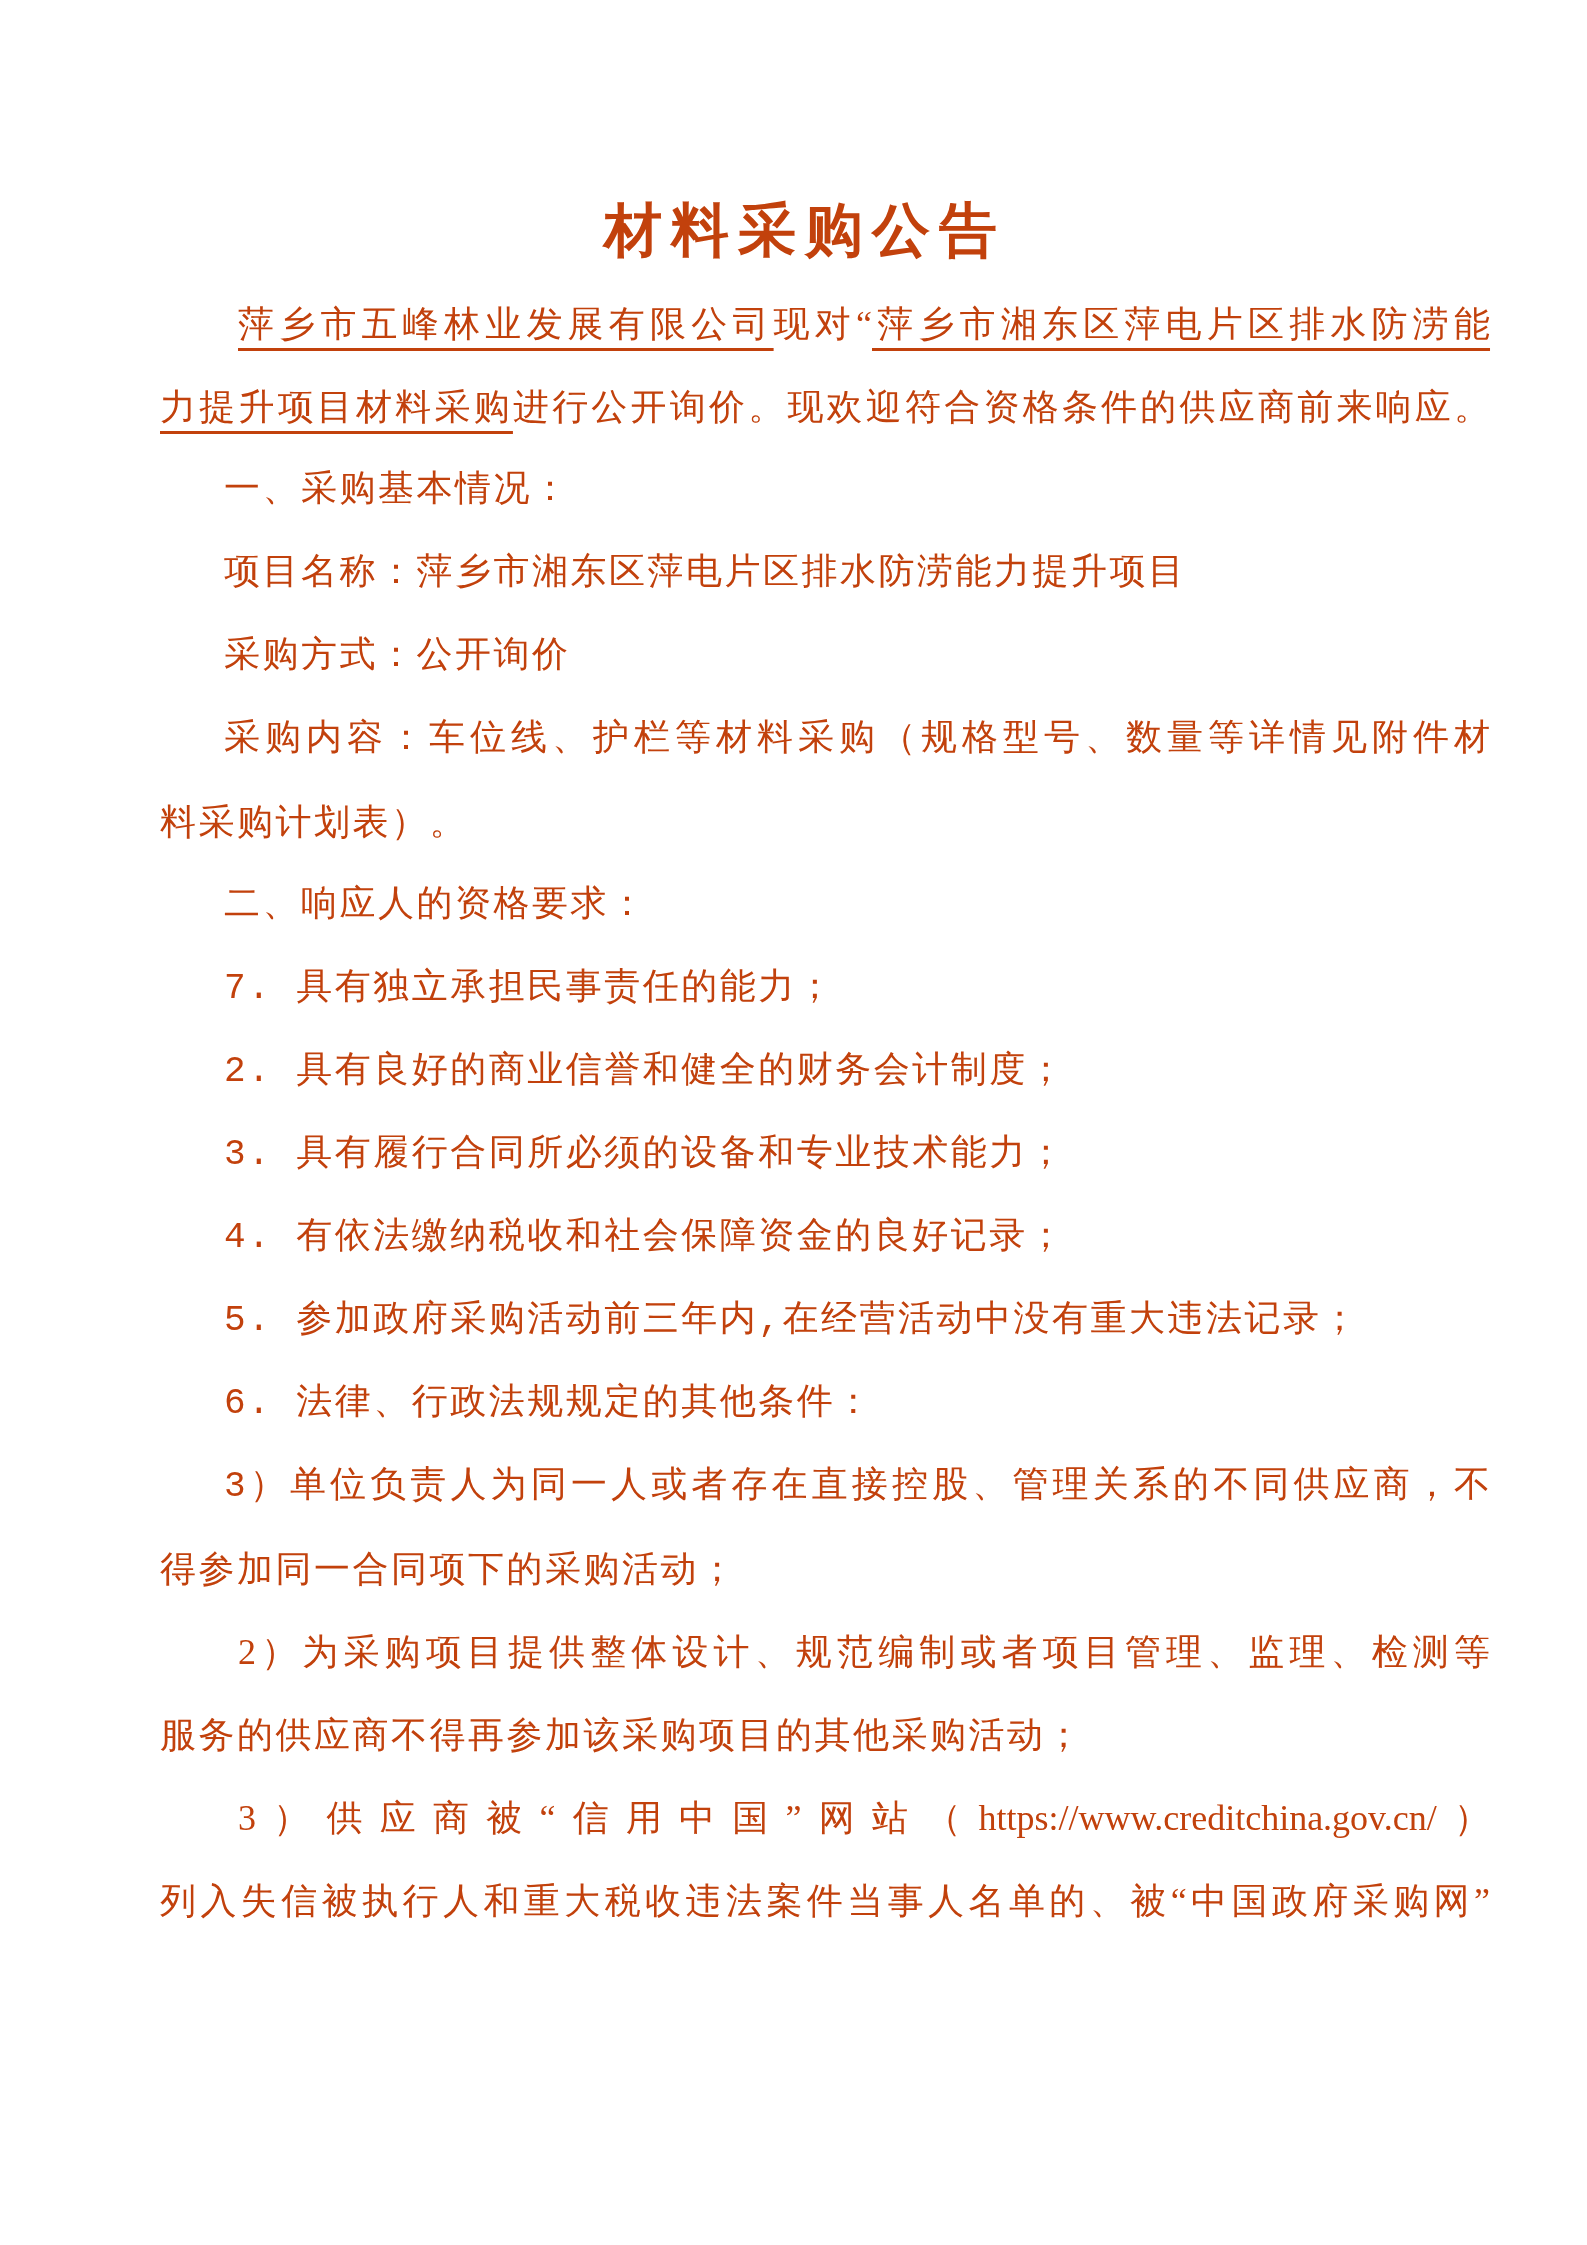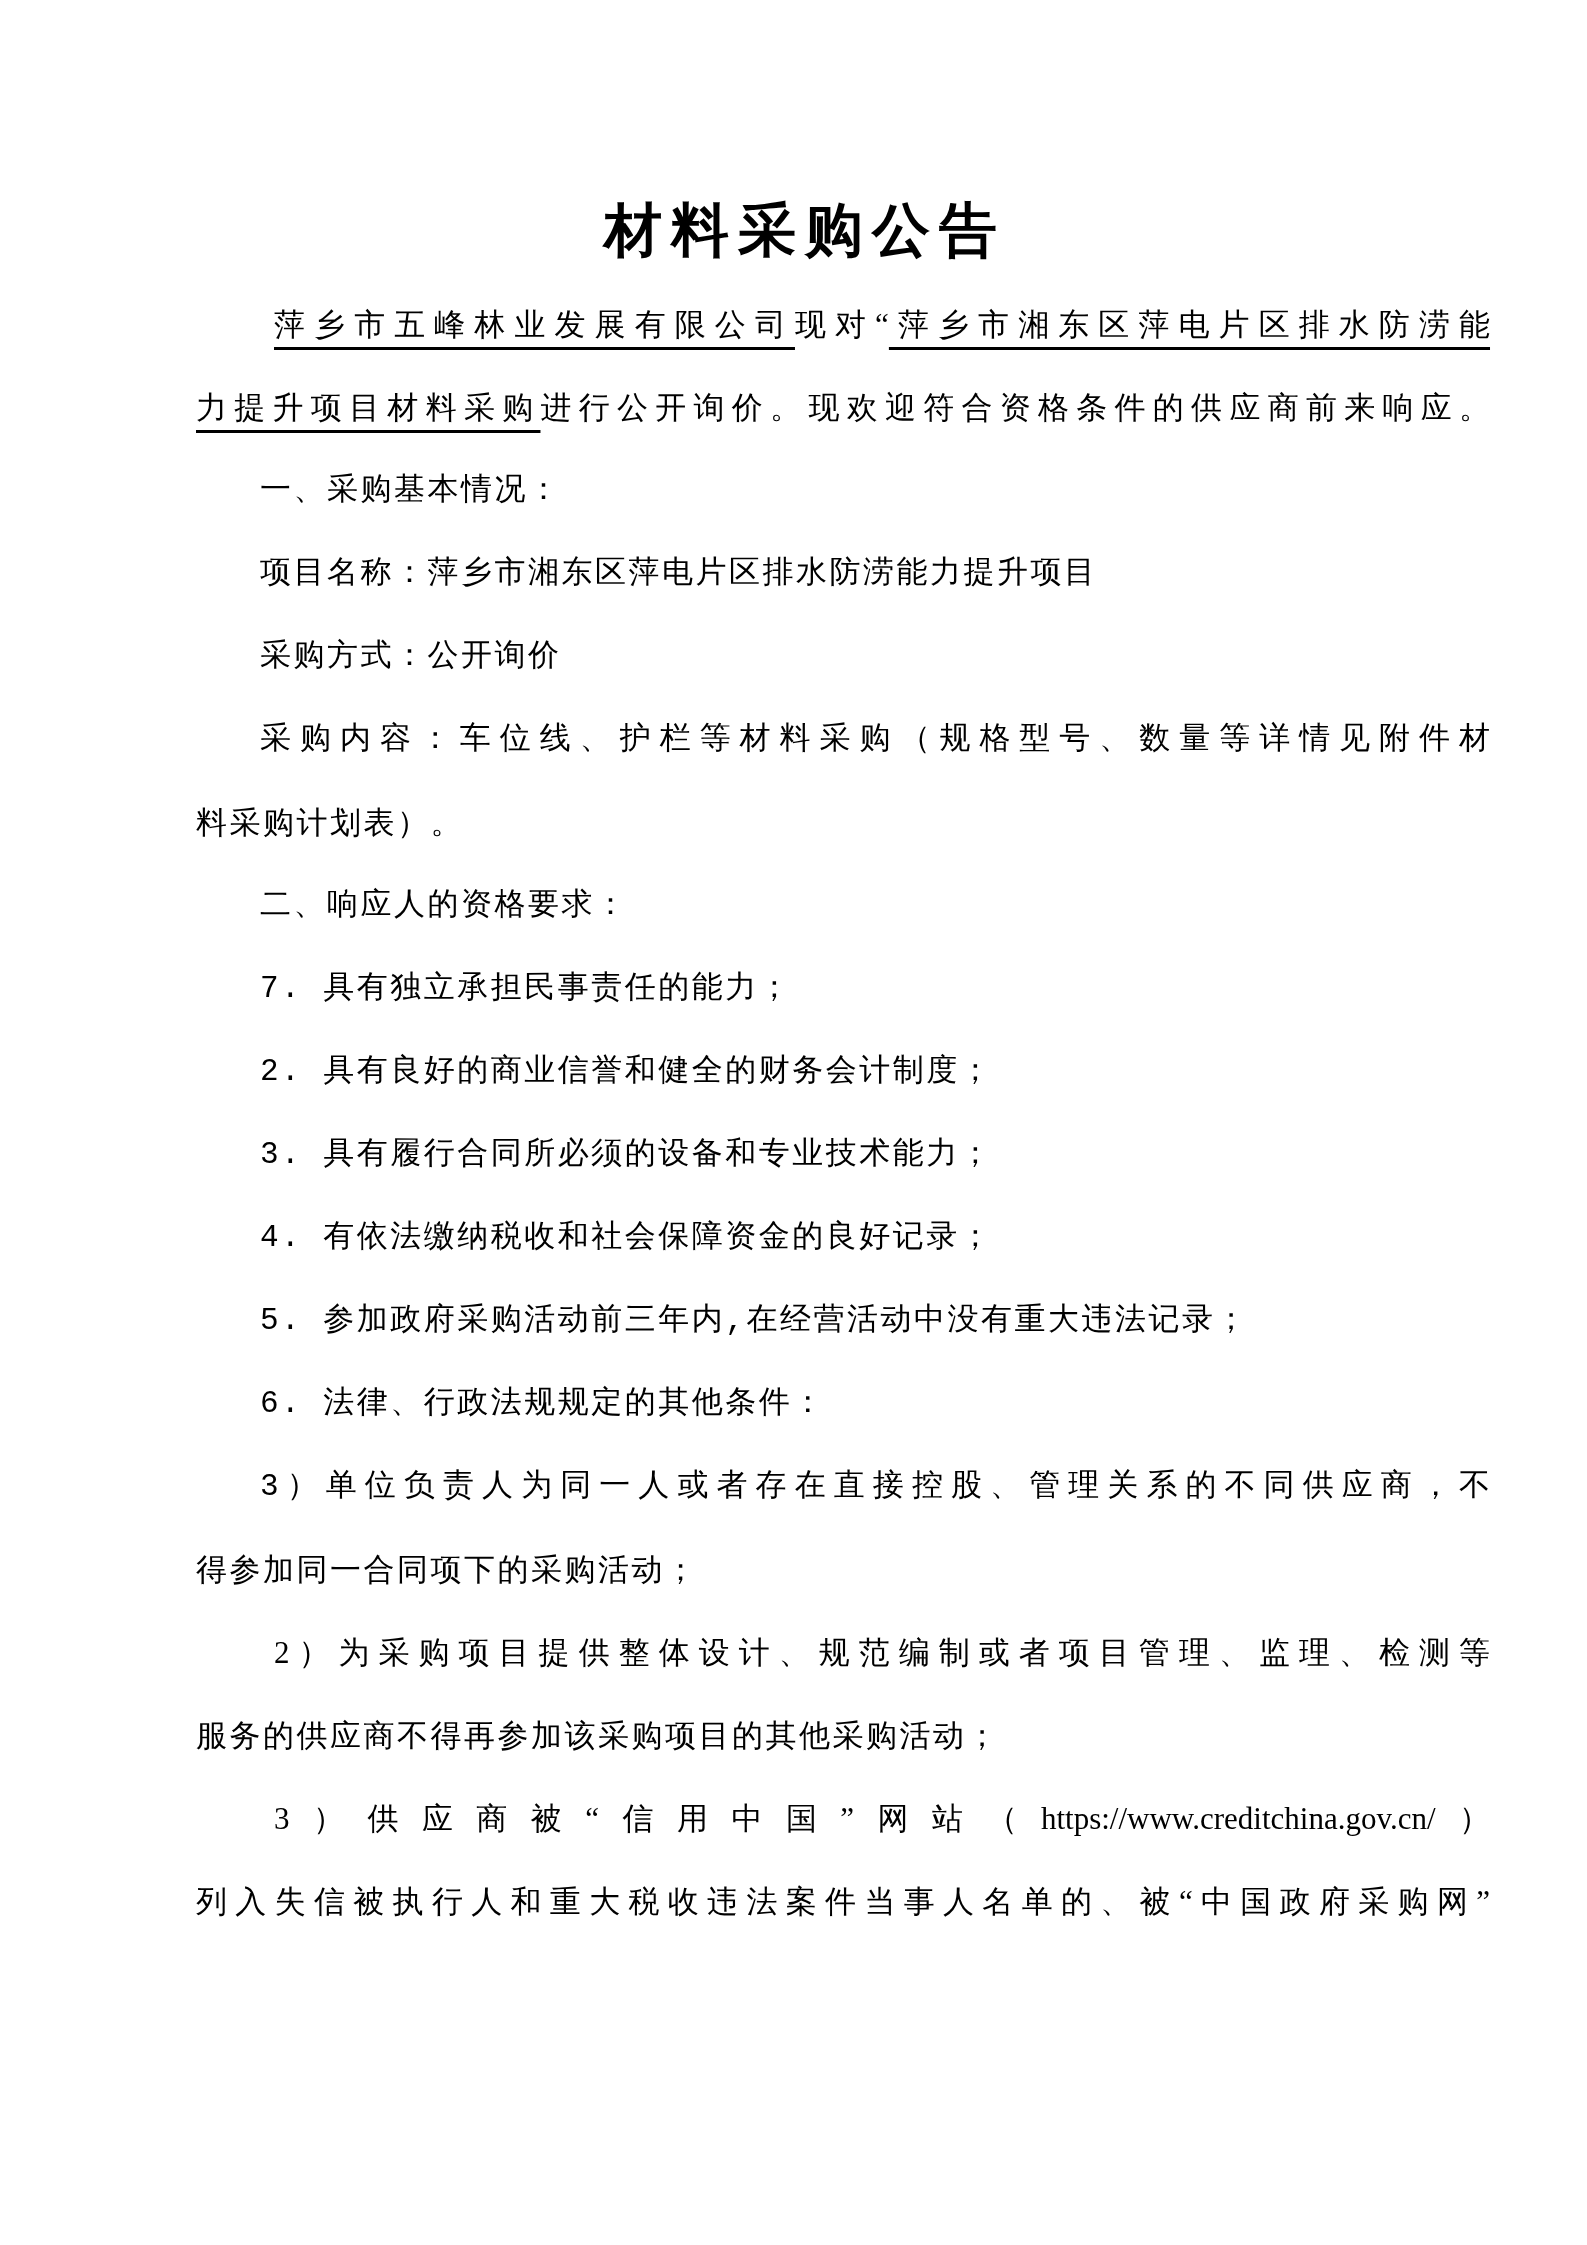--- a/index.html
+++ b/index.html
@@ -5,42 +5,41 @@
   html, body {
     margin: 0;
     padding: 0;
     background: #ffffff;
   }
   .page {
     position: relative;
     width: 1587px;
     height: 2245px;
     background: #ffffff;
-    color: #000000;
+    color: #c2410c;
     box-sizing: border-box;
     padding: 176px 97px 0 160px;
     font-family: "Liberation Serif", serif;
     overflow: hidden;
   }
   .doc-title {
     font-family: "Liberation Sans", sans-serif;
     font-weight: bold;
     font-size: 58px;
     line-height: 107px;
     letter-spacing: 9px;
     text-align: center;
     margin-left: -40px; 
     white-space: nowrap;
   }
   .doc-body .line {
-    font-size: 31px;
+    font-size: 36px;
     line-height: 83px;
     letter-spacing: 2.5px;
     white-space: normal;
-    margin-left: 36px;
   }
   .doc-body .line.just {
     letter-spacing: 0;
     text-align: justify;
     text-align-last: justify;
     text-justify: inter-character;
   }
   .ind0 { text-indent: 0; }
   .ind1 { text-indent: 64px; font-family: Liberation Mono, monospace; }
   .ind2 { text-indent: 78px; }

